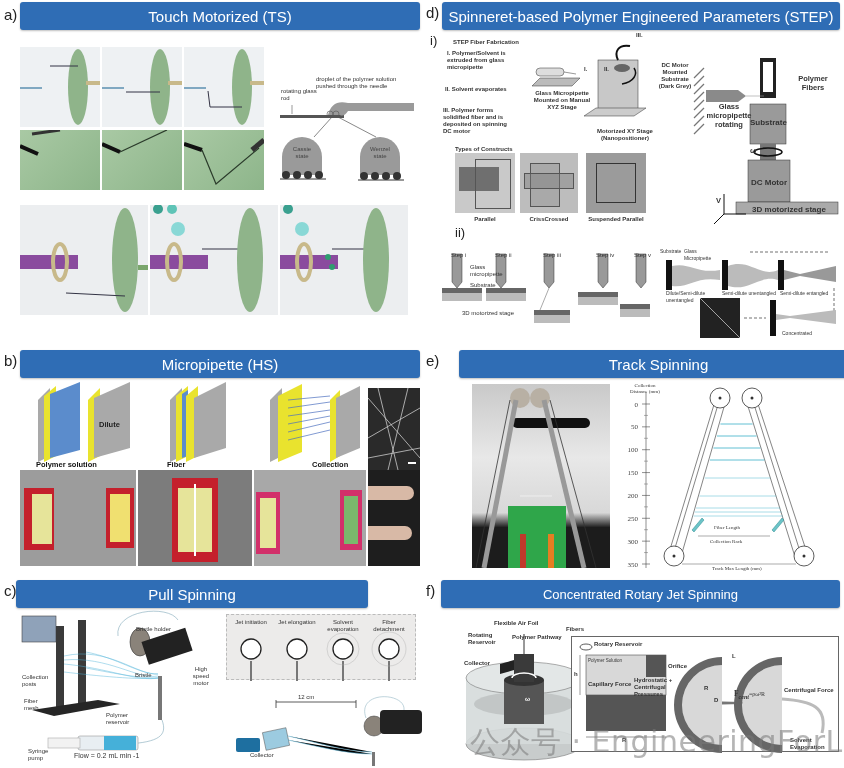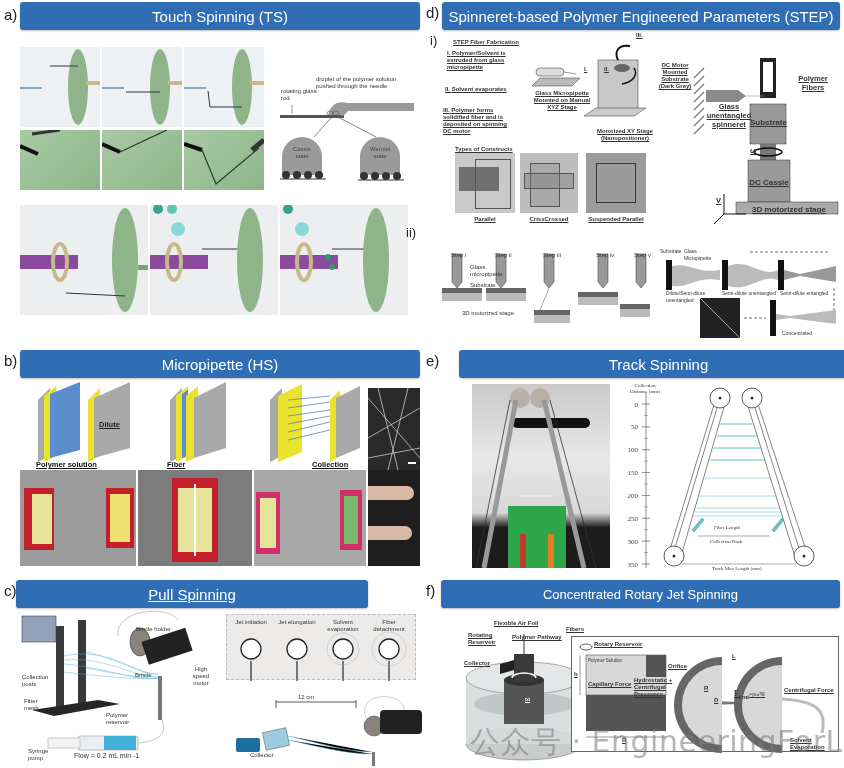--- a/index.html
+++ b/index.html
@@ -9,34 +9,34 @@
   .panel-letter { position: absolute; font-size: 15px; color: #222; font-family: "Liberation Sans", sans-serif; }
   .banner {
     position: absolute; height: 28px; background: #2f6db5; border-radius: 3px;
     color: #ffffff; font-size: 15px; display: flex; align-items: center; justify-content: center;
     box-shadow: 0 1px 2px rgba(0,0,0,0.25);
     font-family: "Liberation Sans", sans-serif;
   }
   .tiny { font-size: 6px; line-height: 7px; color: #333; }
   .small { font-size: 7.5px; line-height: 9px; color: #333; }
   .med { font-size: 9px; line-height: 10px; color: #222; }
-  .bold { font-weight: bold; text-decoration: underline; }
+  .bold { font-weight: bold; }
   .abs { position: absolute; }
   svg { position: absolute; overflow: visible; }
   .photo { position: absolute; overflow: hidden; }
   .watermark {
     position: absolute; left: 470px; top: 722px; font-size: 30px; color: rgba(120,120,120,0.55);
     font-family: "DejaVu Sans", sans-serif; white-space: nowrap; letter-spacing: 0.5px;
   }
 </style>
 </head>
 <body>
 
 <div class="panel-letter" style="left:4px;top:6px;">a)</div>
-<div class="banner" style="left:20px;top:2px;width:400px;">Touch Spinning (TS)</div>
+<div class="banner" style="left:20px;top:2px;width:400px;">Touch Motorized (TS)</div>
 
 <div class="photo" style="left:20px;top:47px;width:80px;height:80px;background:#eef1f3;">
   <svg width="80" height="80" viewBox="0 0 80 80">
       <ellipse cx="58" cy="40" rx="10" ry="38" fill="#8fb48a"></ellipse>
       <rect x="66" y="34" width="14" height="4" fill="#c8b98a"></rect>
       <line x1="0" y1="41" x2="22" y2="41" stroke="#5b8fb0" stroke-width="1.5"></line>
       <line x1="30" y1="19" x2="58" y2="19" stroke="#334" stroke-width="1"></line>
     </svg>
 </div>
 <div class="photo" style="left:102px;top:47px;width:80px;height:80px;background:#eef1f3;">
@@ -205,21 +205,21 @@
   <div class="abs" style="left:6px;top:28px;width:16px;height:50px;background:#e6e49a;"></div>
   <div class="abs" style="left:86px;top:20px;width:22px;height:60px;background:#d2306a;"></div>
   <div class="abs" style="left:90px;top:26px;width:14px;height:48px;background:#7ab86c;"></div>
 </div>
 <div class="photo" style="left:368px;top:470px;width:52px;height:96px;background:#1e1e1e;">
   <div class="abs" style="left:0;top:16px;width:46px;height:14px;border-radius:0 8px 8px 0;background:#d8b9a6;"></div>
   <div class="abs" style="left:0;top:56px;width:44px;height:14px;border-radius:0 8px 8px 0;background:#d8b9a6;"></div>
 </div>
 
 <div class="panel-letter" style="left:4px;top:582px;">c)</div>
-<div class="banner" style="left:16px;top:580px;width:352px;text-decoration:underline;">Pull Spinning</div>
+<div class="banner" style="left:16px;top:580px;width:352px;">Pull Spinning</div>
 
 <svg style="left:18px;top:616px;" width="210" height="152" viewBox="0 0 210 152">
   <rect x="4" y="0" width="34" height="26" fill="#8fa2b9" stroke="#444" stroke-width="0.6"></rect>
   <rect x="38" y="10" width="8" height="84" fill="#3a3a3a"></rect>
   <rect x="60" y="4" width="8" height="84" fill="#3a3a3a"></rect>
   <polygon points="14,94 80,84 102,88 36,100" fill="#262626"></polygon>
   <g stroke="#4fb3d9" stroke-width="0.5" fill="none" opacity="0.9">
     <path d="M46,40 C90,30 120,60 140,58"></path>
       <path d="M46,44 C90,40 120,64 140,60"></path>
       <path d="M46,48 C90,52 120,66 140,62"></path>
@@ -355,28 +355,28 @@
   <rect x="56" y="50" width="36" height="40" fill="#9a9a9a" stroke="#333" stroke-width="0.5"></rect>
   <rect x="66" y="90" width="16" height="16" fill="#777"></rect>
   <ellipse cx="74" cy="98" rx="14" ry="4" fill="none" stroke="#111" stroke-width="1.5"></ellipse>
   <rect x="54" y="106" width="42" height="42" fill="#9a9a9a" stroke="#333" stroke-width="0.5"></rect>
   <rect x="42" y="148" width="102" height="12" fill="#aaa" stroke="#333" stroke-width="0.5"></rect>
   <line x1="30" y1="160" x2="30" y2="140" stroke="#111" stroke-width="1"></line>
     <line x1="30" y1="160" x2="52" y2="160" stroke="#111" stroke-width="1"></line>
     <line x1="30" y1="160" x2="20" y2="170" stroke="#111" stroke-width="1"></line>
 </svg>
 <div class="abs small bold" style="left:788px;top:74px;width:50px;text-align:center;">Polymer Fibers</div>
-<div class="abs small bold" style="left:700px;top:102px;width:58px;text-align:center;">Glass unentangled spinneret</div>
+<div class="abs small bold" style="left:700px;top:102px;width:58px;text-align:center;">Glass micropipette rotating</div>
 <div class="abs small bold" style="left:750px;top:118px;width:36px;text-align:center;font-size:8px;">Substrate</div>
 <div class="abs small bold" style="left:750px;top:146px;">ω</div>
-<div class="abs small bold" style="left:748px;top:178px;width:42px;text-align:center;font-size:8px;">DC Cassie</div>
+<div class="abs small bold" style="left:748px;top:178px;width:42px;text-align:center;font-size:8px;">DC Motor</div>
 <div class="abs small bold" style="left:744px;top:205px;width:90px;text-align:center;font-size:8px;">3D  motorized stage</div>
 <div class="abs small bold" style="left:716px;top:196px;">V</div>
 
-<div class="abs med" style="left:406px;top:228px;font-size:13px;">ii)</div>
+<div class="abs med" style="left:455px;top:228px;font-size:13px;">ii)</div>
 <svg style="left:440px;top:248px;" width="210" height="80" viewBox="0 0 210 80">
   <g fill="#999" stroke="#333" stroke-width="0.5">
     <path d="M12,6 L22,6 L22,34 L17,40 L12,34 Z"></path>
       <path d="M56,6 L66,6 L66,34 L61,40 L56,34 Z"></path>
       <path d="M104,6 L114,6 L114,34 L109,40 L104,34 Z"></path>
       <path d="M158,6 L168,6 L168,34 L163,40 L158,34 Z"></path>
       <path d="M196,6 L206,6 L206,34 L201,40 L196,34 Z"></path>
   </g>
   <g fill="#666">
       <rect x="2" y="40" width="40" height="5"></rect>

